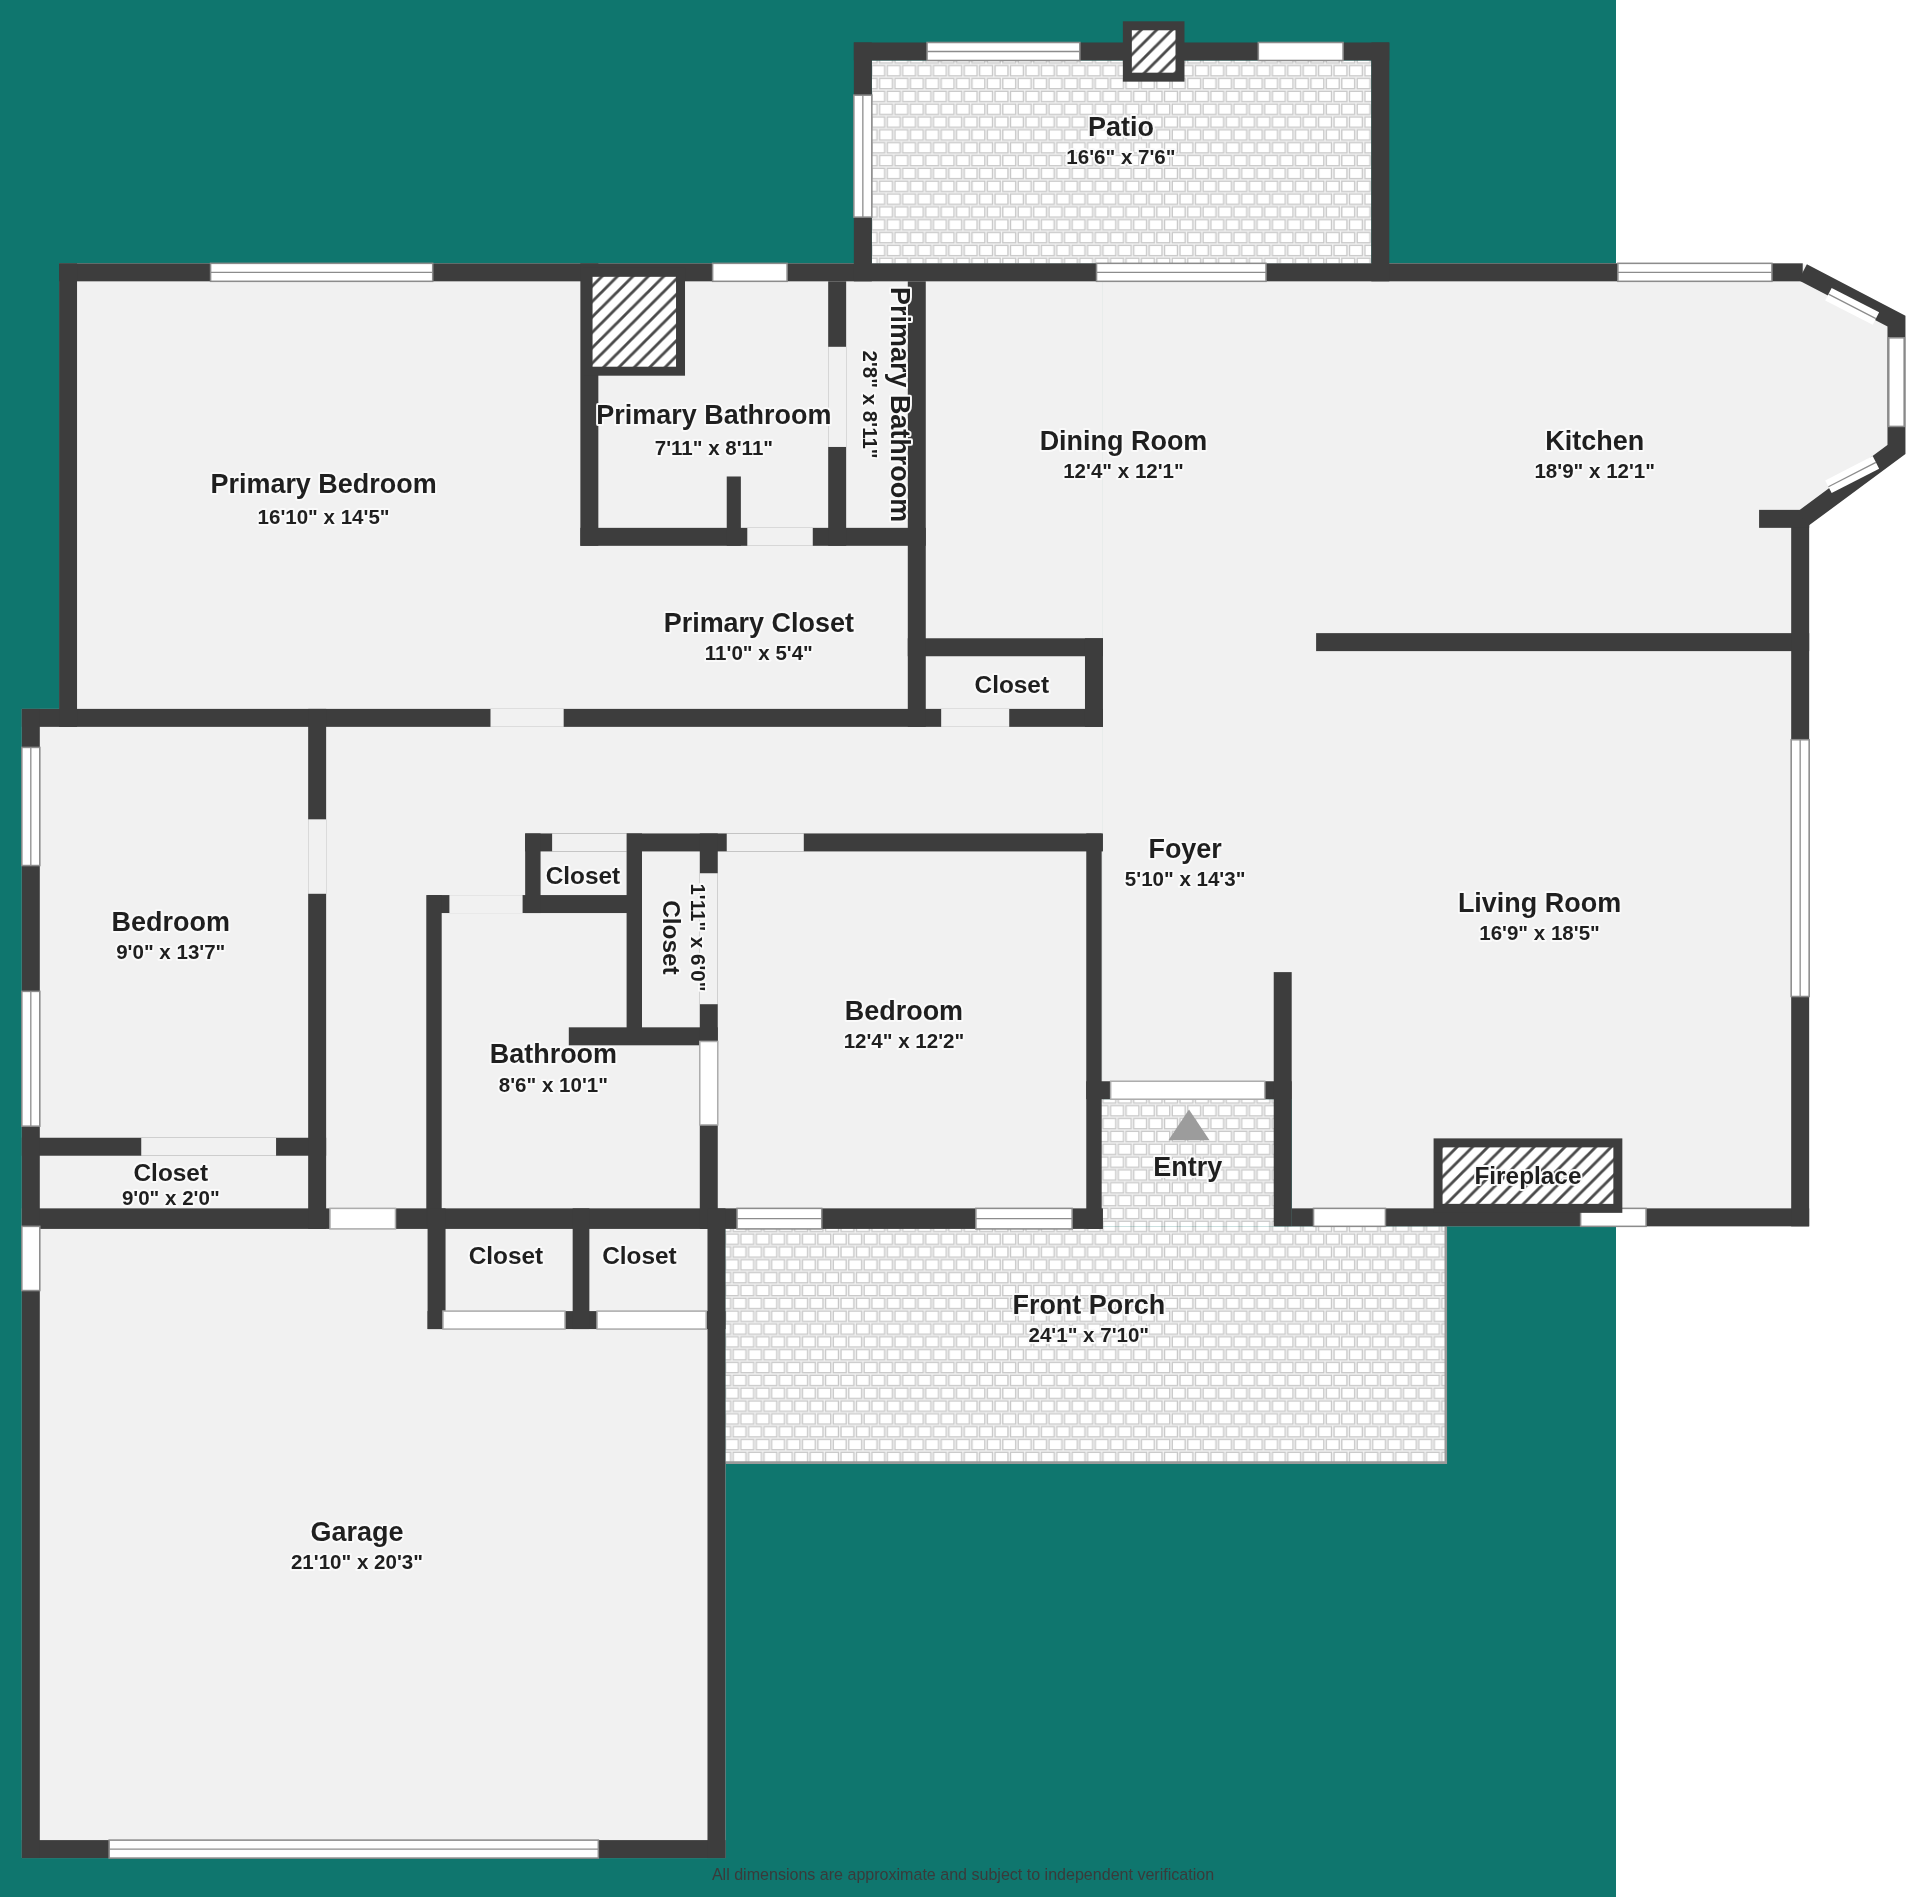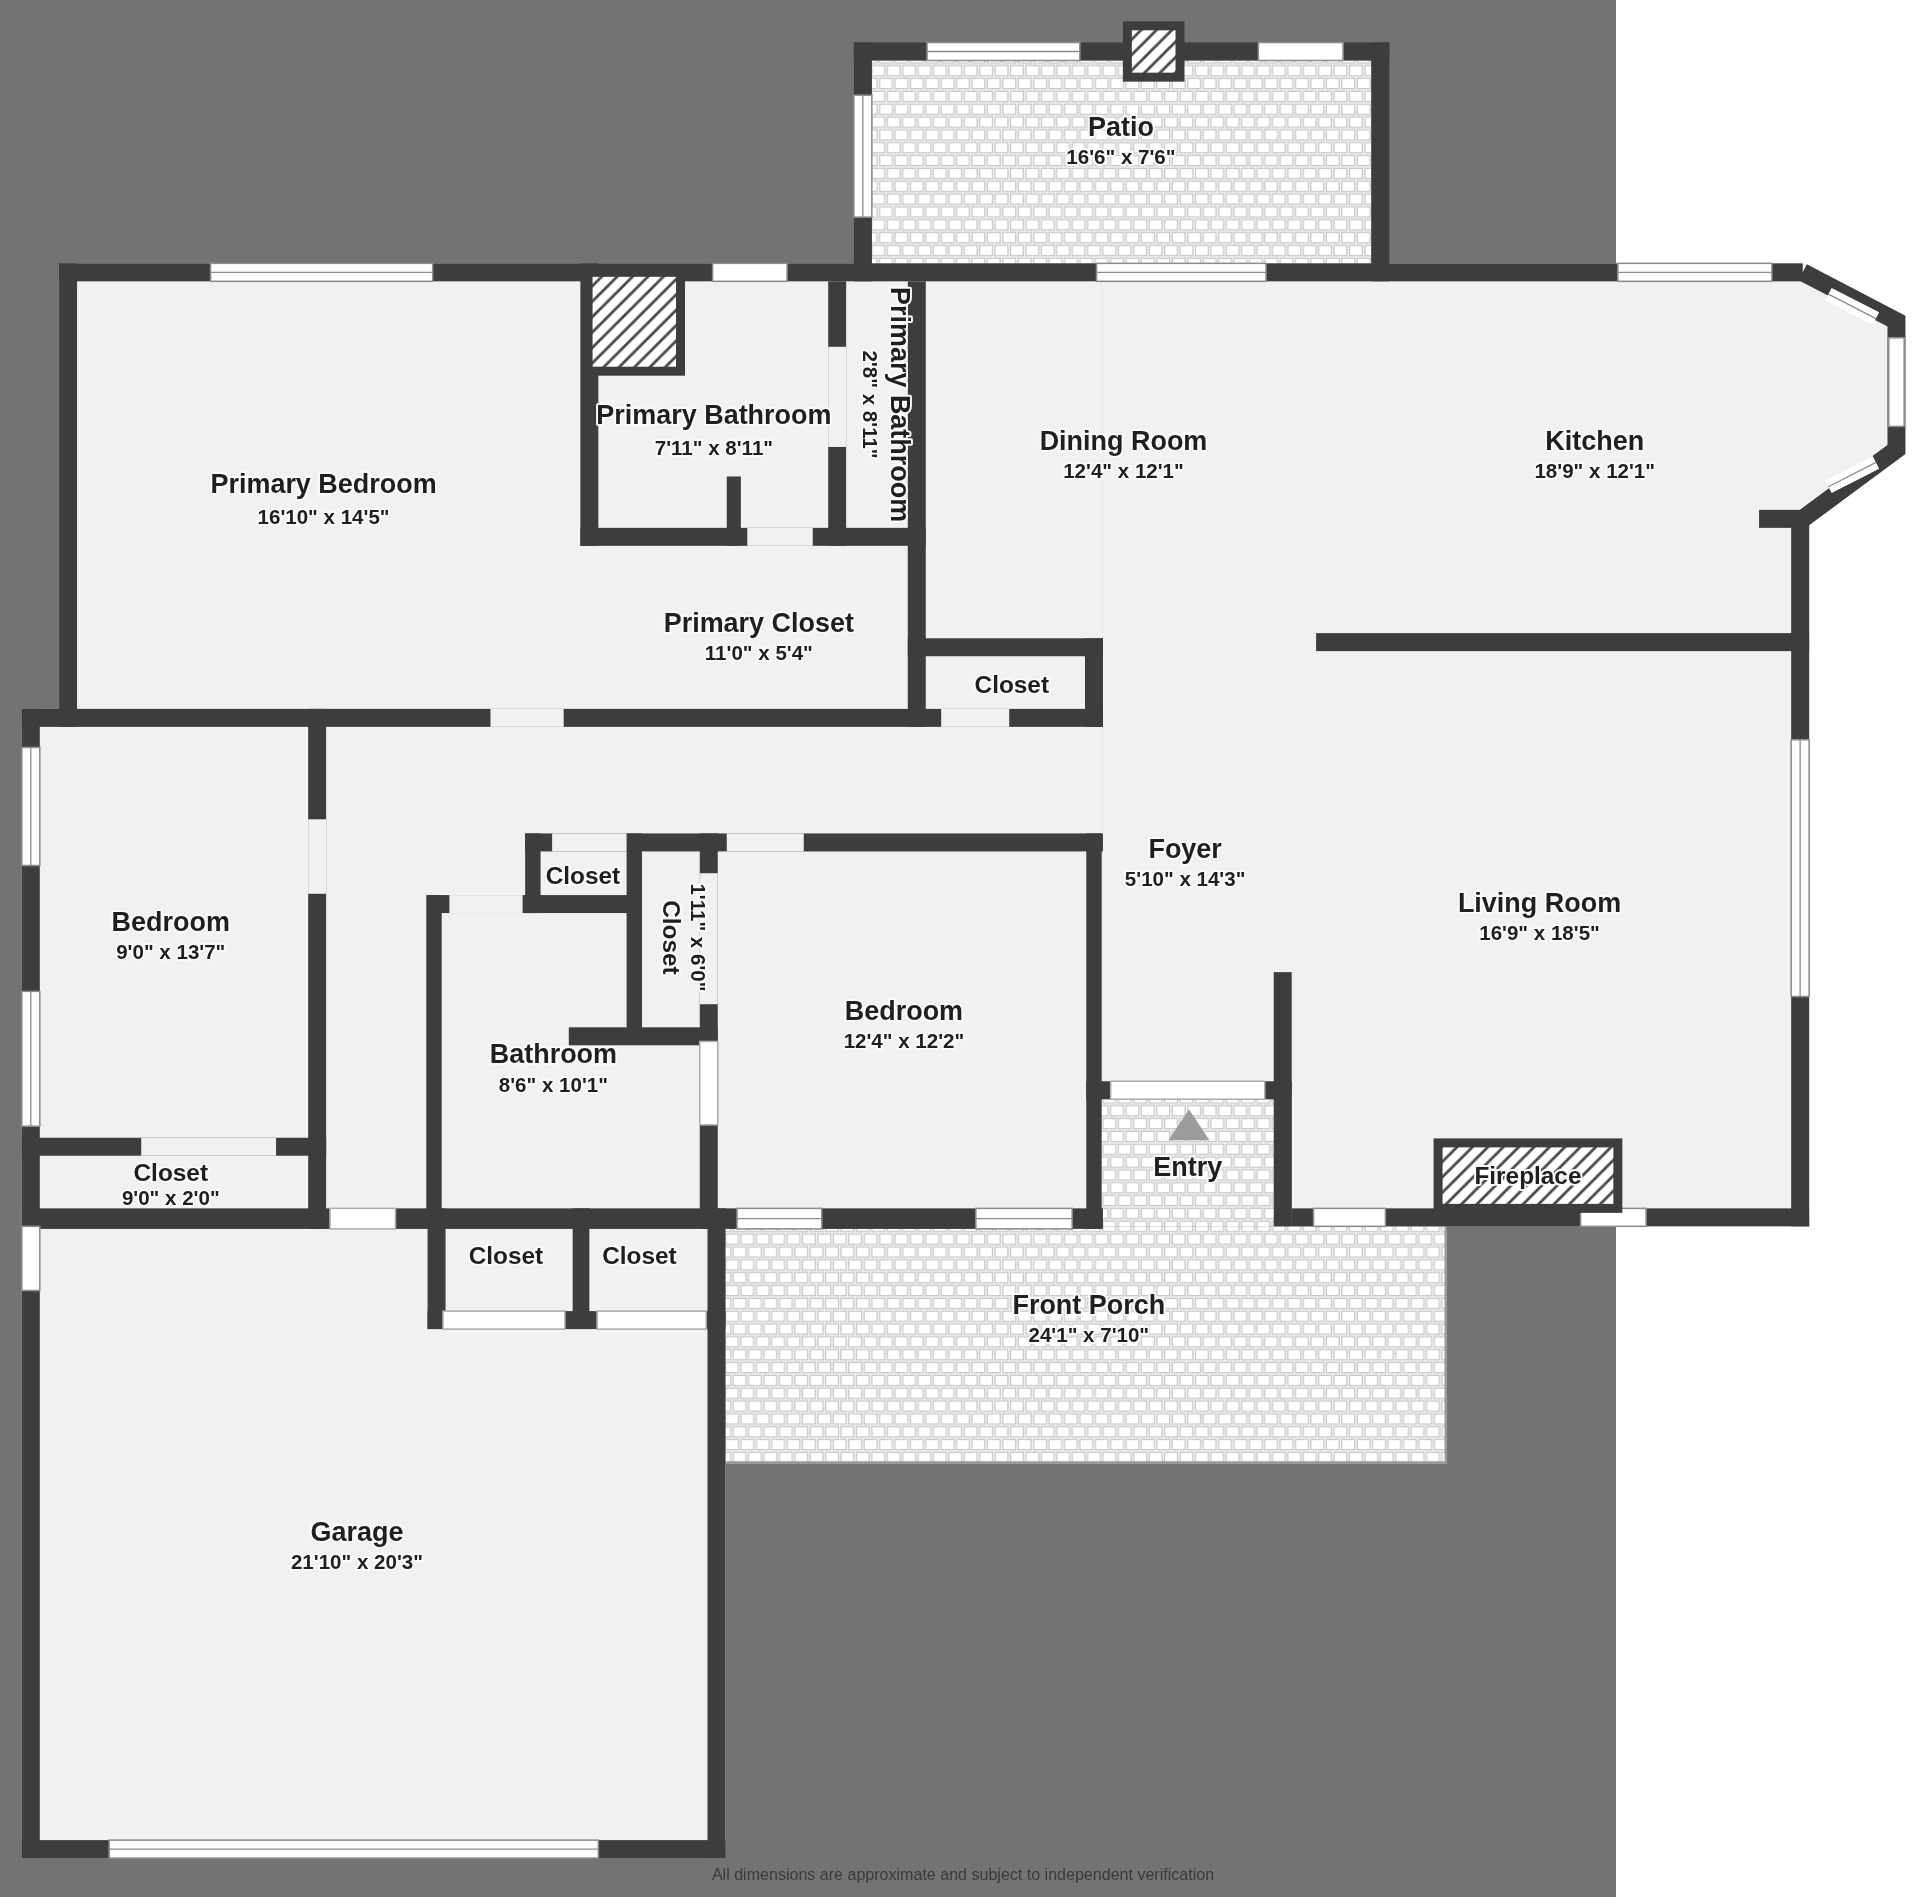--- a/index.html
+++ b/index.html
@@ -1,16 +1,16 @@
 <!DOCTYPE html>
 <html style="font-size:10.3px"><head>
 <meta charset="utf-8">
 <style>
   html,body{margin:0;padding:0;background:#ffffff;}
-  .plan-wrap{width:1616px;height:1898px;background:#737373;}
+  .plan-wrap{width:1616px;height:1898px;background:#0f766e;}
   svg{display:block;}
   text{font-family:"Liberation Sans","DejaVu Sans",sans-serif;fill:#1f1f1f;}
   .room-name{font-size:21px;font-weight:700;paint-order:stroke;stroke:#fafafa;stroke-width:3px;stroke-linejoin:round;}
   .room-dims{font-size:16px;font-weight:700;paint-order:stroke;stroke:#fafafa;stroke-width:3px;stroke-linejoin:round;}
   .room-name-sm{font-size:19px;font-weight:700;paint-order:stroke;stroke:#fafafa;stroke-width:3px;stroke-linejoin:round;}
   .footer-text{font-size:12.5px;font-weight:400;fill:#3a3a3a;}
   .wall{fill:#3d3d3d;}
   .floor{fill:#f1f1f1;}
   .door-gap{fill:#f1f1f1;}
   .door-ext{fill:#ffffff;stroke:#adadad;stroke-width:1.2px;}

